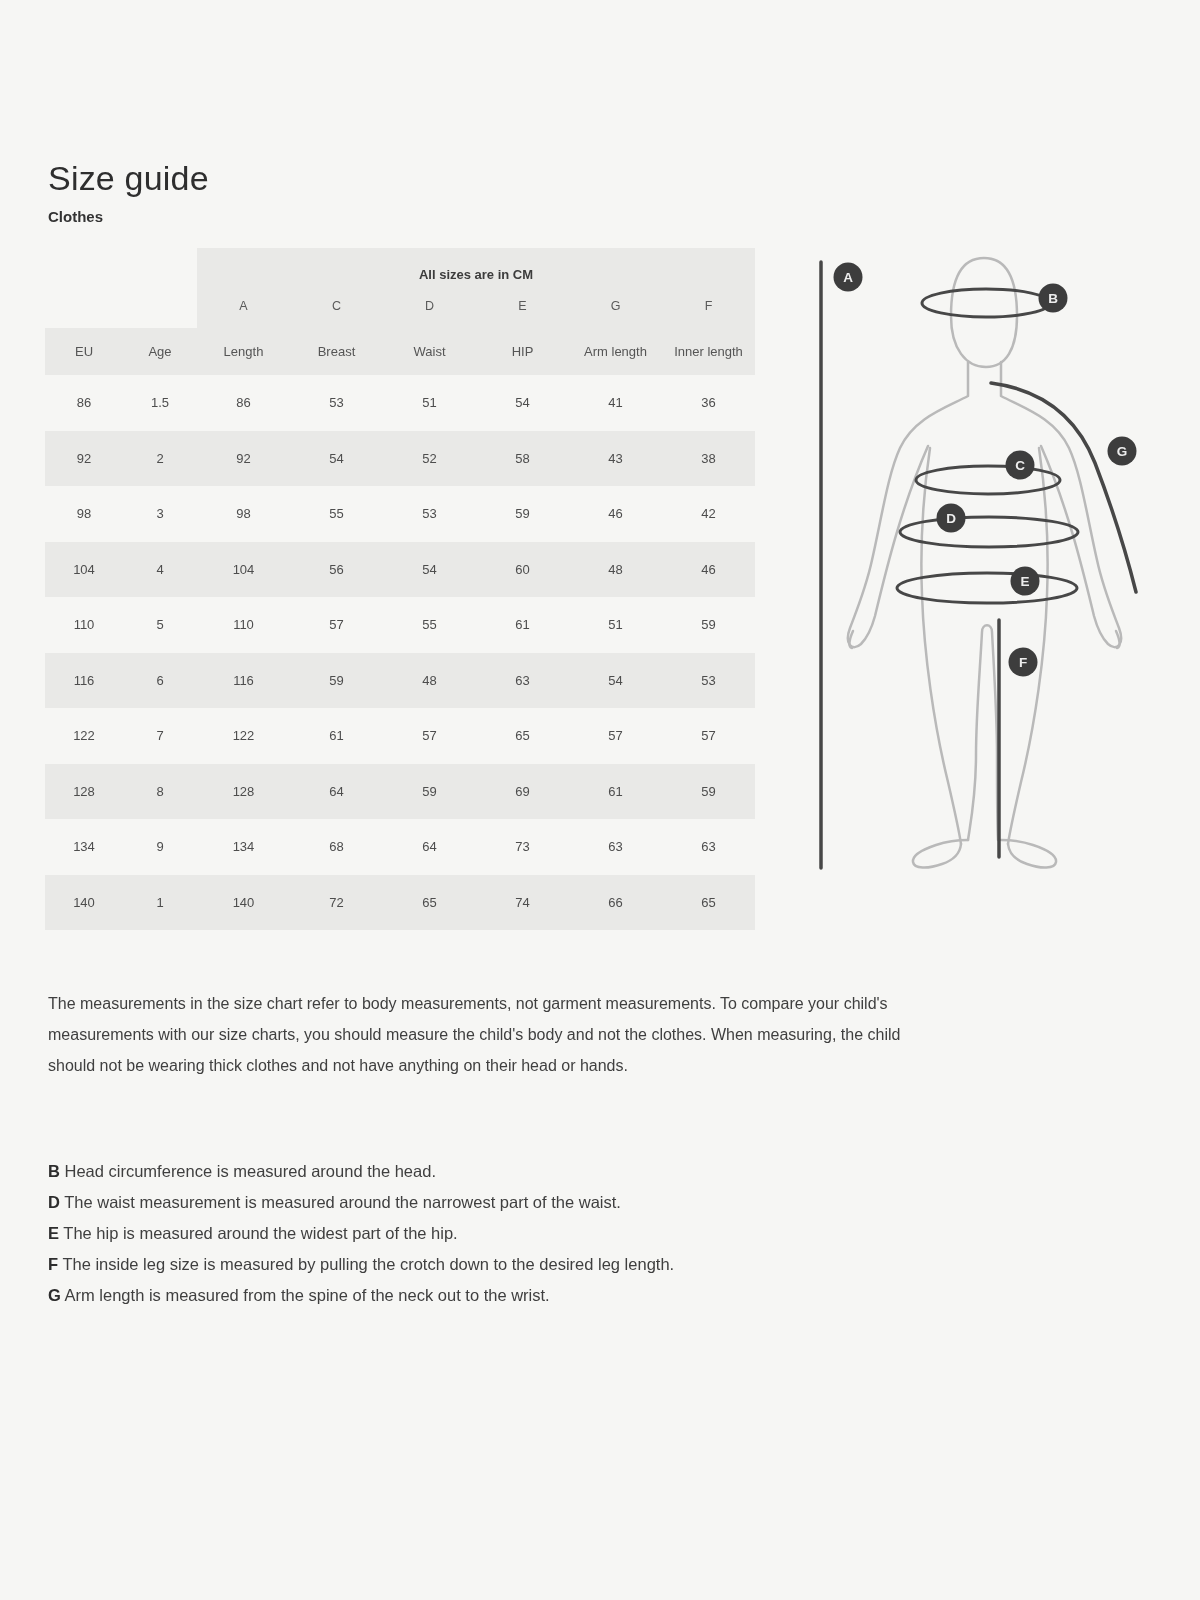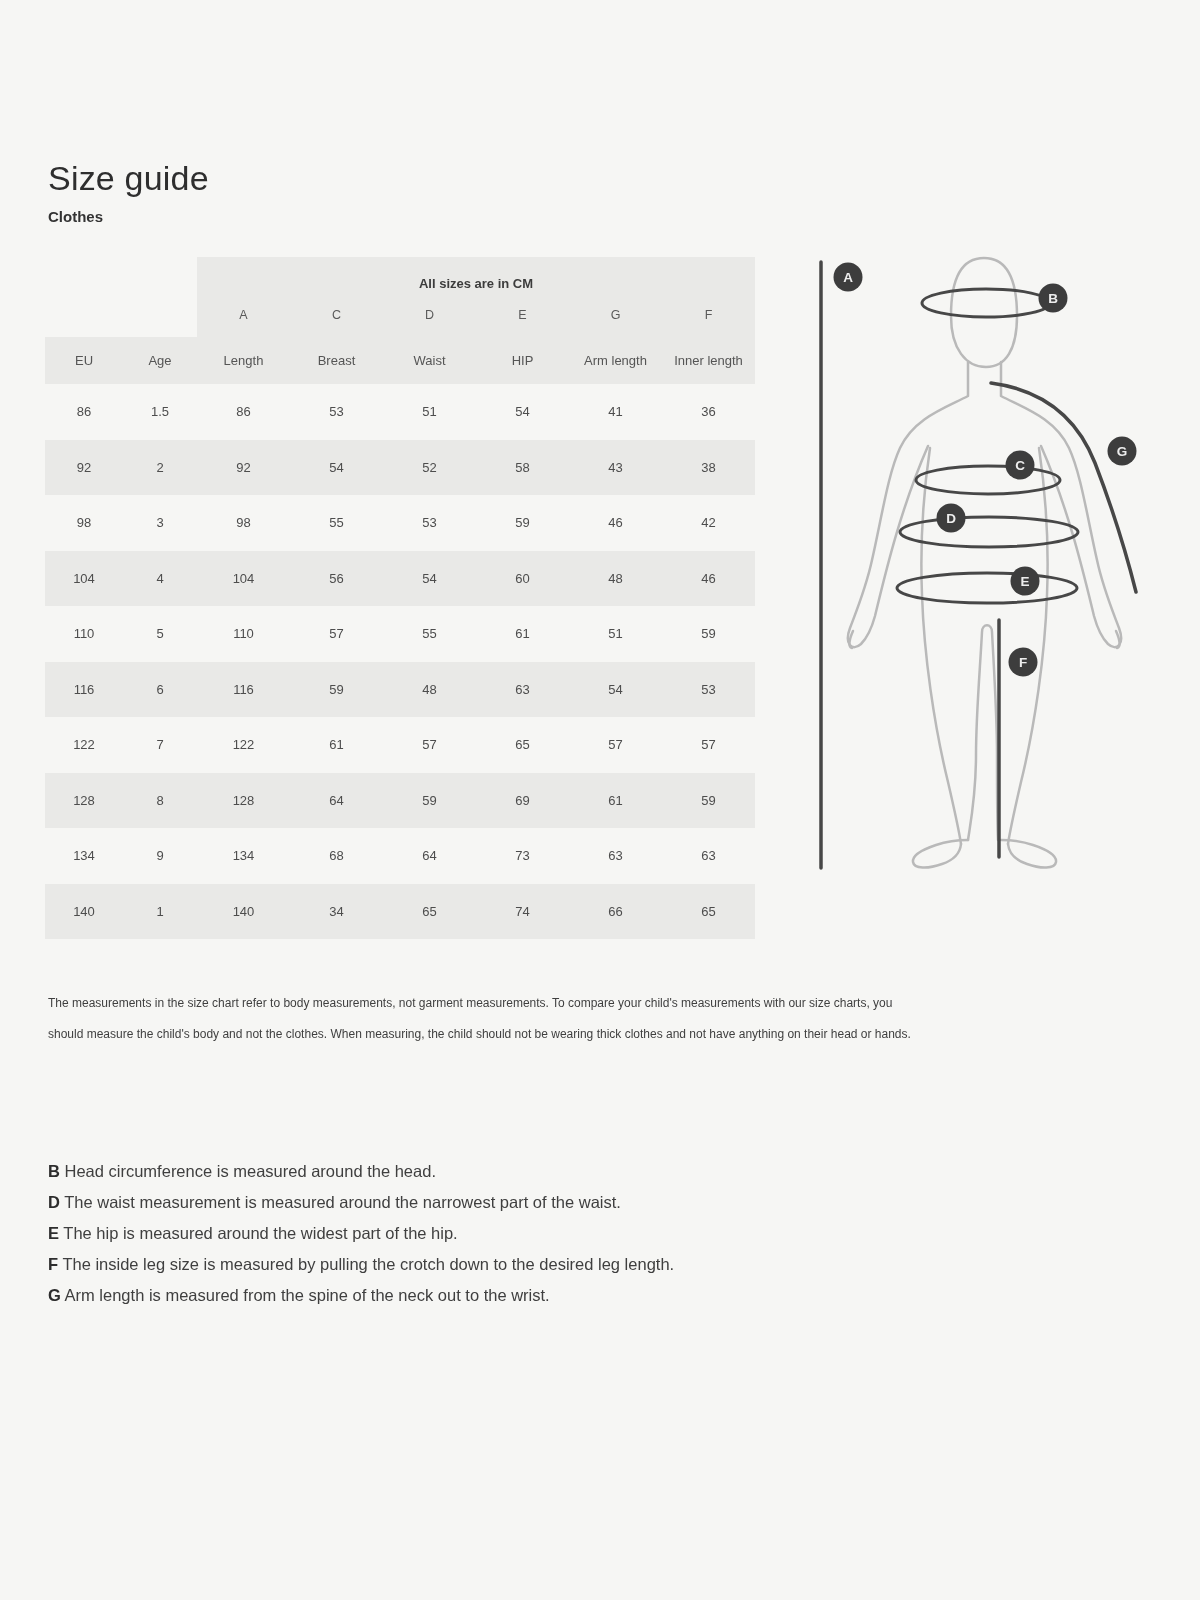--- a/index.html
+++ b/index.html
@@ -15,21 +15,21 @@
   .page-title{
     left:48px;top:136px;
     font-size:34px;font-weight:400;color:#2e2e2e;letter-spacing:.2px;
   }
   .section-title{
     left:48px;top:208px;
     font-size:15px;font-weight:700;color:#333;
   }
   
   .size-table{
-    left:45px;top:257px;
+    left:45px;top:248px;
     display:grid;
     grid-template-columns:78px 74px repeat(6,93px);
     grid-template-rows:36px 44px 47px repeat(10,55.5px);
   }
   .cell{
     display:flex;align-items:center;justify-content:center;
     font-size:13px;color:#555;
   }
   .cell.units{
     grid-column:3 / -1;grid-row:1;
@@ -39,21 +39,21 @@
   }
   .cell.letter{grid-row:2;background:#e9e9e7;font-size:12.5px;color:#5a5a5a;}
   .cell.head{grid-row:3;background:#e9e9e7;color:#555;}
   .cell.data{color:#4d4d4d;}
   .cell.shade{background:#e9e9e7;}
   
   .diagram{left:800px;top:250px;}
   
   .intro{
     left:48px;top:988px;width:880px;
-    font-size:12px;line-height:31px;color:#3f3f3f;margin:0;
+    font-size:16px;line-height:31px;color:#3f3f3f;margin:0;
   }
   .notes{
     left:48px;top:1156px;width:1085px;
     font-size:16.5px;line-height:31px;color:#3f3f3f;
   }
   .note-line b{color:#2d2d2d;font-weight:700;}
 </style>
 </head>
 <body>
 
@@ -145,21 +145,21 @@
     <div class="cell data" style="grid-area: 12 / 2;">9</div>
     <div class="cell data" style="grid-area: 12 / 3;">134</div>
     <div class="cell data" style="grid-area: 12 / 4;">68</div>
     <div class="cell data" style="grid-area: 12 / 5;">64</div>
     <div class="cell data" style="grid-area: 12 / 6;">73</div>
     <div class="cell data" style="grid-area: 12 / 7;">63</div>
     <div class="cell data" style="grid-area: 12 / 8;">63</div>
     <div class="cell data shade" style="grid-area: 13 / 1;">140</div>
     <div class="cell data shade" style="grid-area: 13 / 2;">1</div>
     <div class="cell data shade" style="grid-area: 13 / 3;">140</div>
-    <div class="cell data shade" style="grid-area: 13 / 4;">34</div>
+    <div class="cell data shade" style="grid-area: 13 / 4;">72</div>
     <div class="cell data shade" style="grid-area: 13 / 5;">65</div>
     <div class="cell data shade" style="grid-area: 13 / 6;">74</div>
     <div class="cell data shade" style="grid-area: 13 / 7;">66</div>
     <div class="cell data shade" style="grid-area: 13 / 8;">65</div>
   </div>
 
 <svg class="abs diagram" width="360" height="630" viewBox="0 0 360 630">
 
   <g fill="none" stroke="#b9b9b9" stroke-width="2.5" stroke-linecap="round" stroke-linejoin="round">
     <path d="M 151 66 C 151 24 164 8 184 8 C 204 8 217 24 217 66 C 217 99 206 117 186 117 C 166 117 151 99 151 66 Z"></path>

